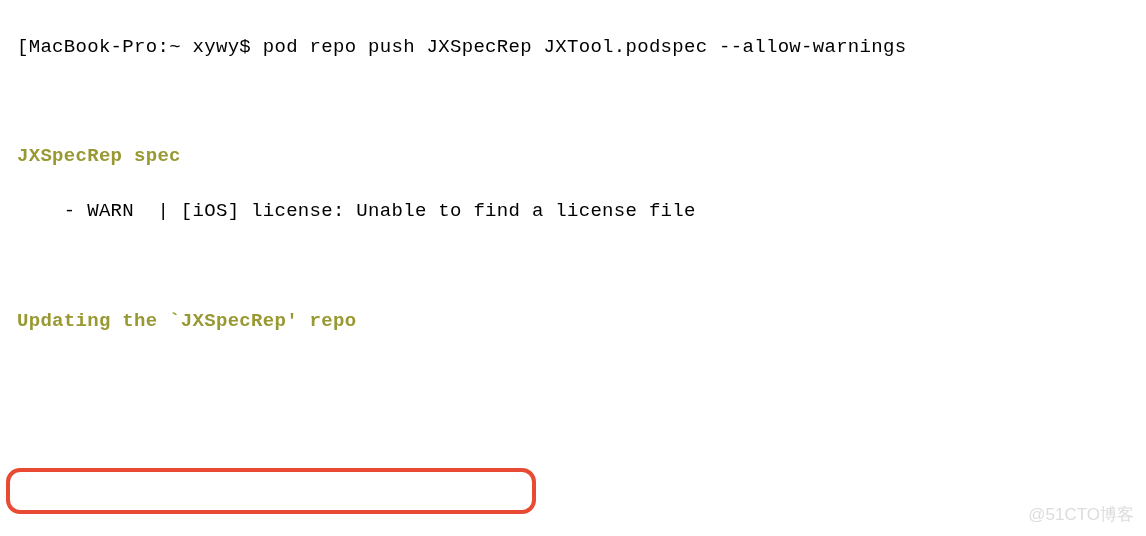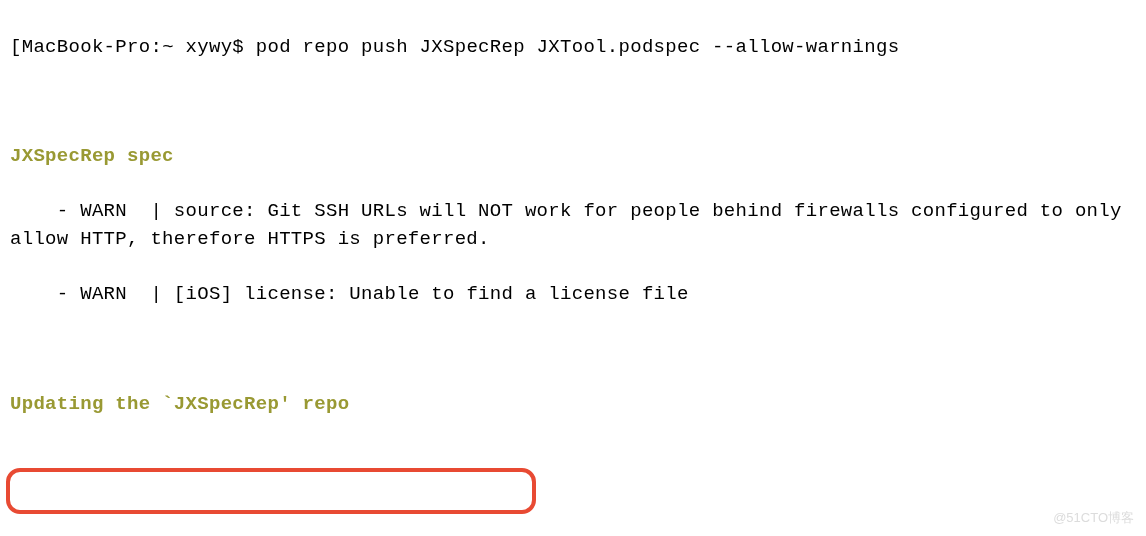--- a/index.html
+++ b/index.html
@@ -58,39 +58,39 @@
       height: 46px;
       border: 4px solid #e84a33;
       border-radius: 14px;
       pointer-events: none;
     }
     .watermark {
       position: absolute;
       right: 12px;
       bottom: 8px;
       font-family: sans-serif;
-      font-size: 13px;
+      font-size: 17px;
       color: #dcdcdc;
       letter-spacing: 0;
     }
     .line {
       display: block;
+      margin-left: 7px;
     }
     .blank-line {
       height: 27px;
     }
   </style>
 </head>
 <body>
 
 <div class="terminal">
 <span class="line"><span class="prompt-bracket">[</span><span class="prompt-text">MacBook-Pro:~ xywy$</span><span class="command"> pod repo push JXSpecRep JXTool.podspec --allow-warnings</span></span>
 <div class="blank-line"></div>
 <span class="line yellow">JXSpecRep spec</span>
-<span class="line"><span class="warn-label">    - WARN  | </span><span class="plain">source: Git SSH URLs will NOT work for people behind firewalls configured to only allow HTTP, therefore HTTPS is preferred.</span></span>
 <span class="line"><span class="warn-label">    - WARN  | </span><span class="plain">[iOS] license: Unable to find a license file</span></span>
 <div class="blank-line"></div>
 <span class="line yellow">Updating the `JXSpecRep' repo</span>
 <div class="blank-line"></div>
 
 
 
 
 
 

